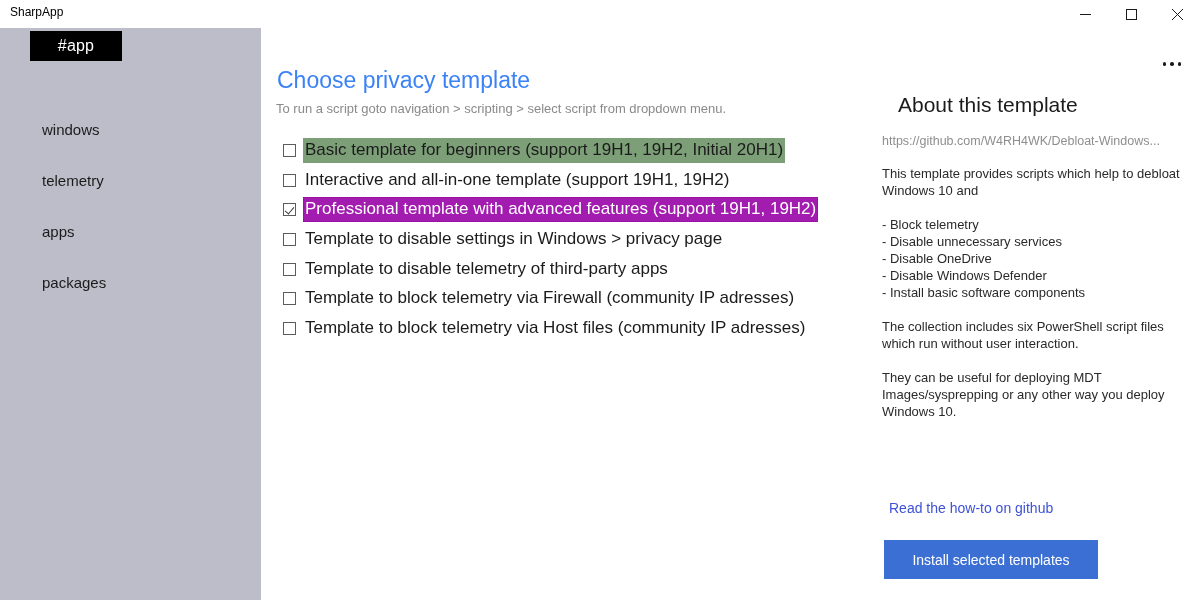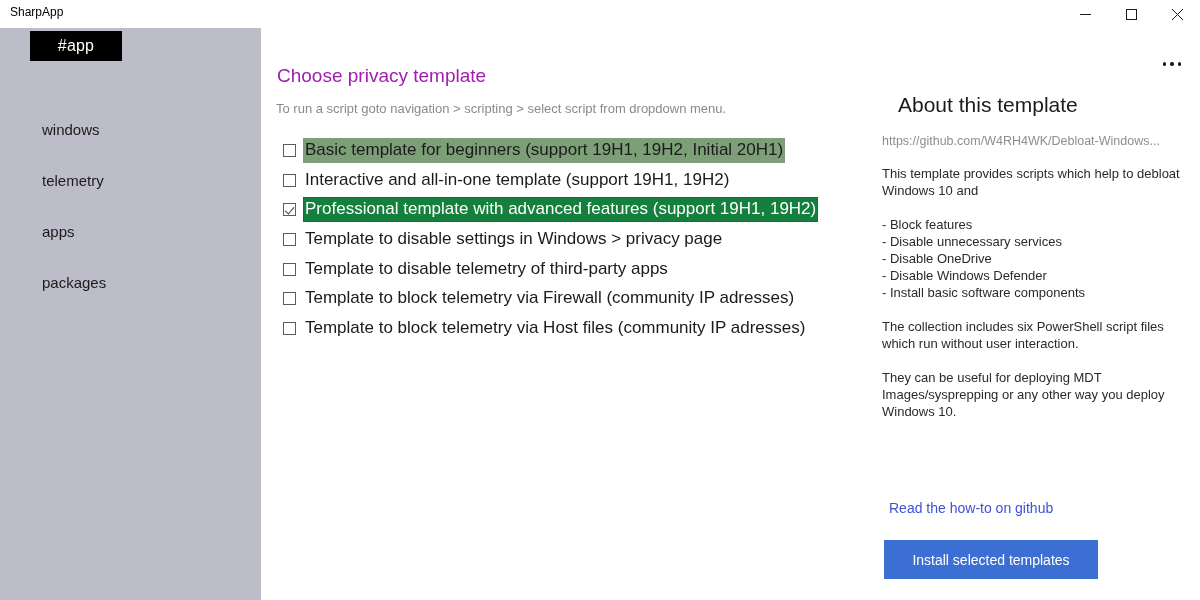--- a/index.html
+++ b/index.html
@@ -82,23 +82,23 @@
   
   .main {
     position: absolute;
     left: 261px; top: 28px;
     width: 939px; height: 572px;
     background: #ffffff;
   }
   .page-title {
     position: absolute;
     left: 16px; top: 24px;
-    font-size: 19px;
+    font-size: 23px;
     font-weight: 400;
-    color: #a21caf;
+    color: #3b82f6;
     white-space: nowrap;
   }
   .page-subtitle {
     position: absolute;
     left: 15px; top: 73px;
     font-size: 13px;
     color: #8a8a8a;
     white-space: nowrap;
   }
   .ellipsis-btn {
@@ -150,21 +150,21 @@
     font-size: 17px;
     color: #1b1b1b;
     padding: 1px 2px 2px 2px;
     line-height: 22px;
   }
   .tpl-row.hovered .tpl-label {
     background: #7d9f78;
     color: #1b1b1b;
   }
   .tpl-row.selected .tpl-label {
-    background: #15803d;
+    background: #a21caf;
     color: #ffffff;
     outline: 1px dotted #3d3d6b;
     outline-offset: -1px;
   }
 
   
   .info {
     position: absolute;
     left: 621px; top: 48px;
     width: 300px;
@@ -304,21 +304,21 @@
       <span class="tpl-box"></span>
       <span class="tpl-label">Template to block telemetry via Host files (community IP adresses)</span>
     </div>
   </div>
 
   <div class="info">
     <h2 class="info-title">About this template</h2>
     <div class="info-url">https://github.com/W4RH4WK/Debloat-Windows...</div>
     <div class="info-para">This template provides scripts which help to debloat Windows 10 and</div>
     <div class="info-list">
-      <div class="info-list-item">- Block features</div>
+      <div class="info-list-item">- Block telemetry</div>
       <div class="info-list-item">- Disable unnecessary services</div>
       <div class="info-list-item">- Disable OneDrive</div>
       <div class="info-list-item">- Disable Windows Defender</div>
       <div class="info-list-item">- Install basic software components</div>
     </div>
     <div class="info-para">The collection includes six PowerShell script files which run without user interaction.</div>
     <div class="info-para">They can be useful for deploying MDT Images/sysprepping or any other way you deploy Windows 10.</div>
   </div>
 
   <a class="howto-link" href="#">Read the how-to on github</a>

